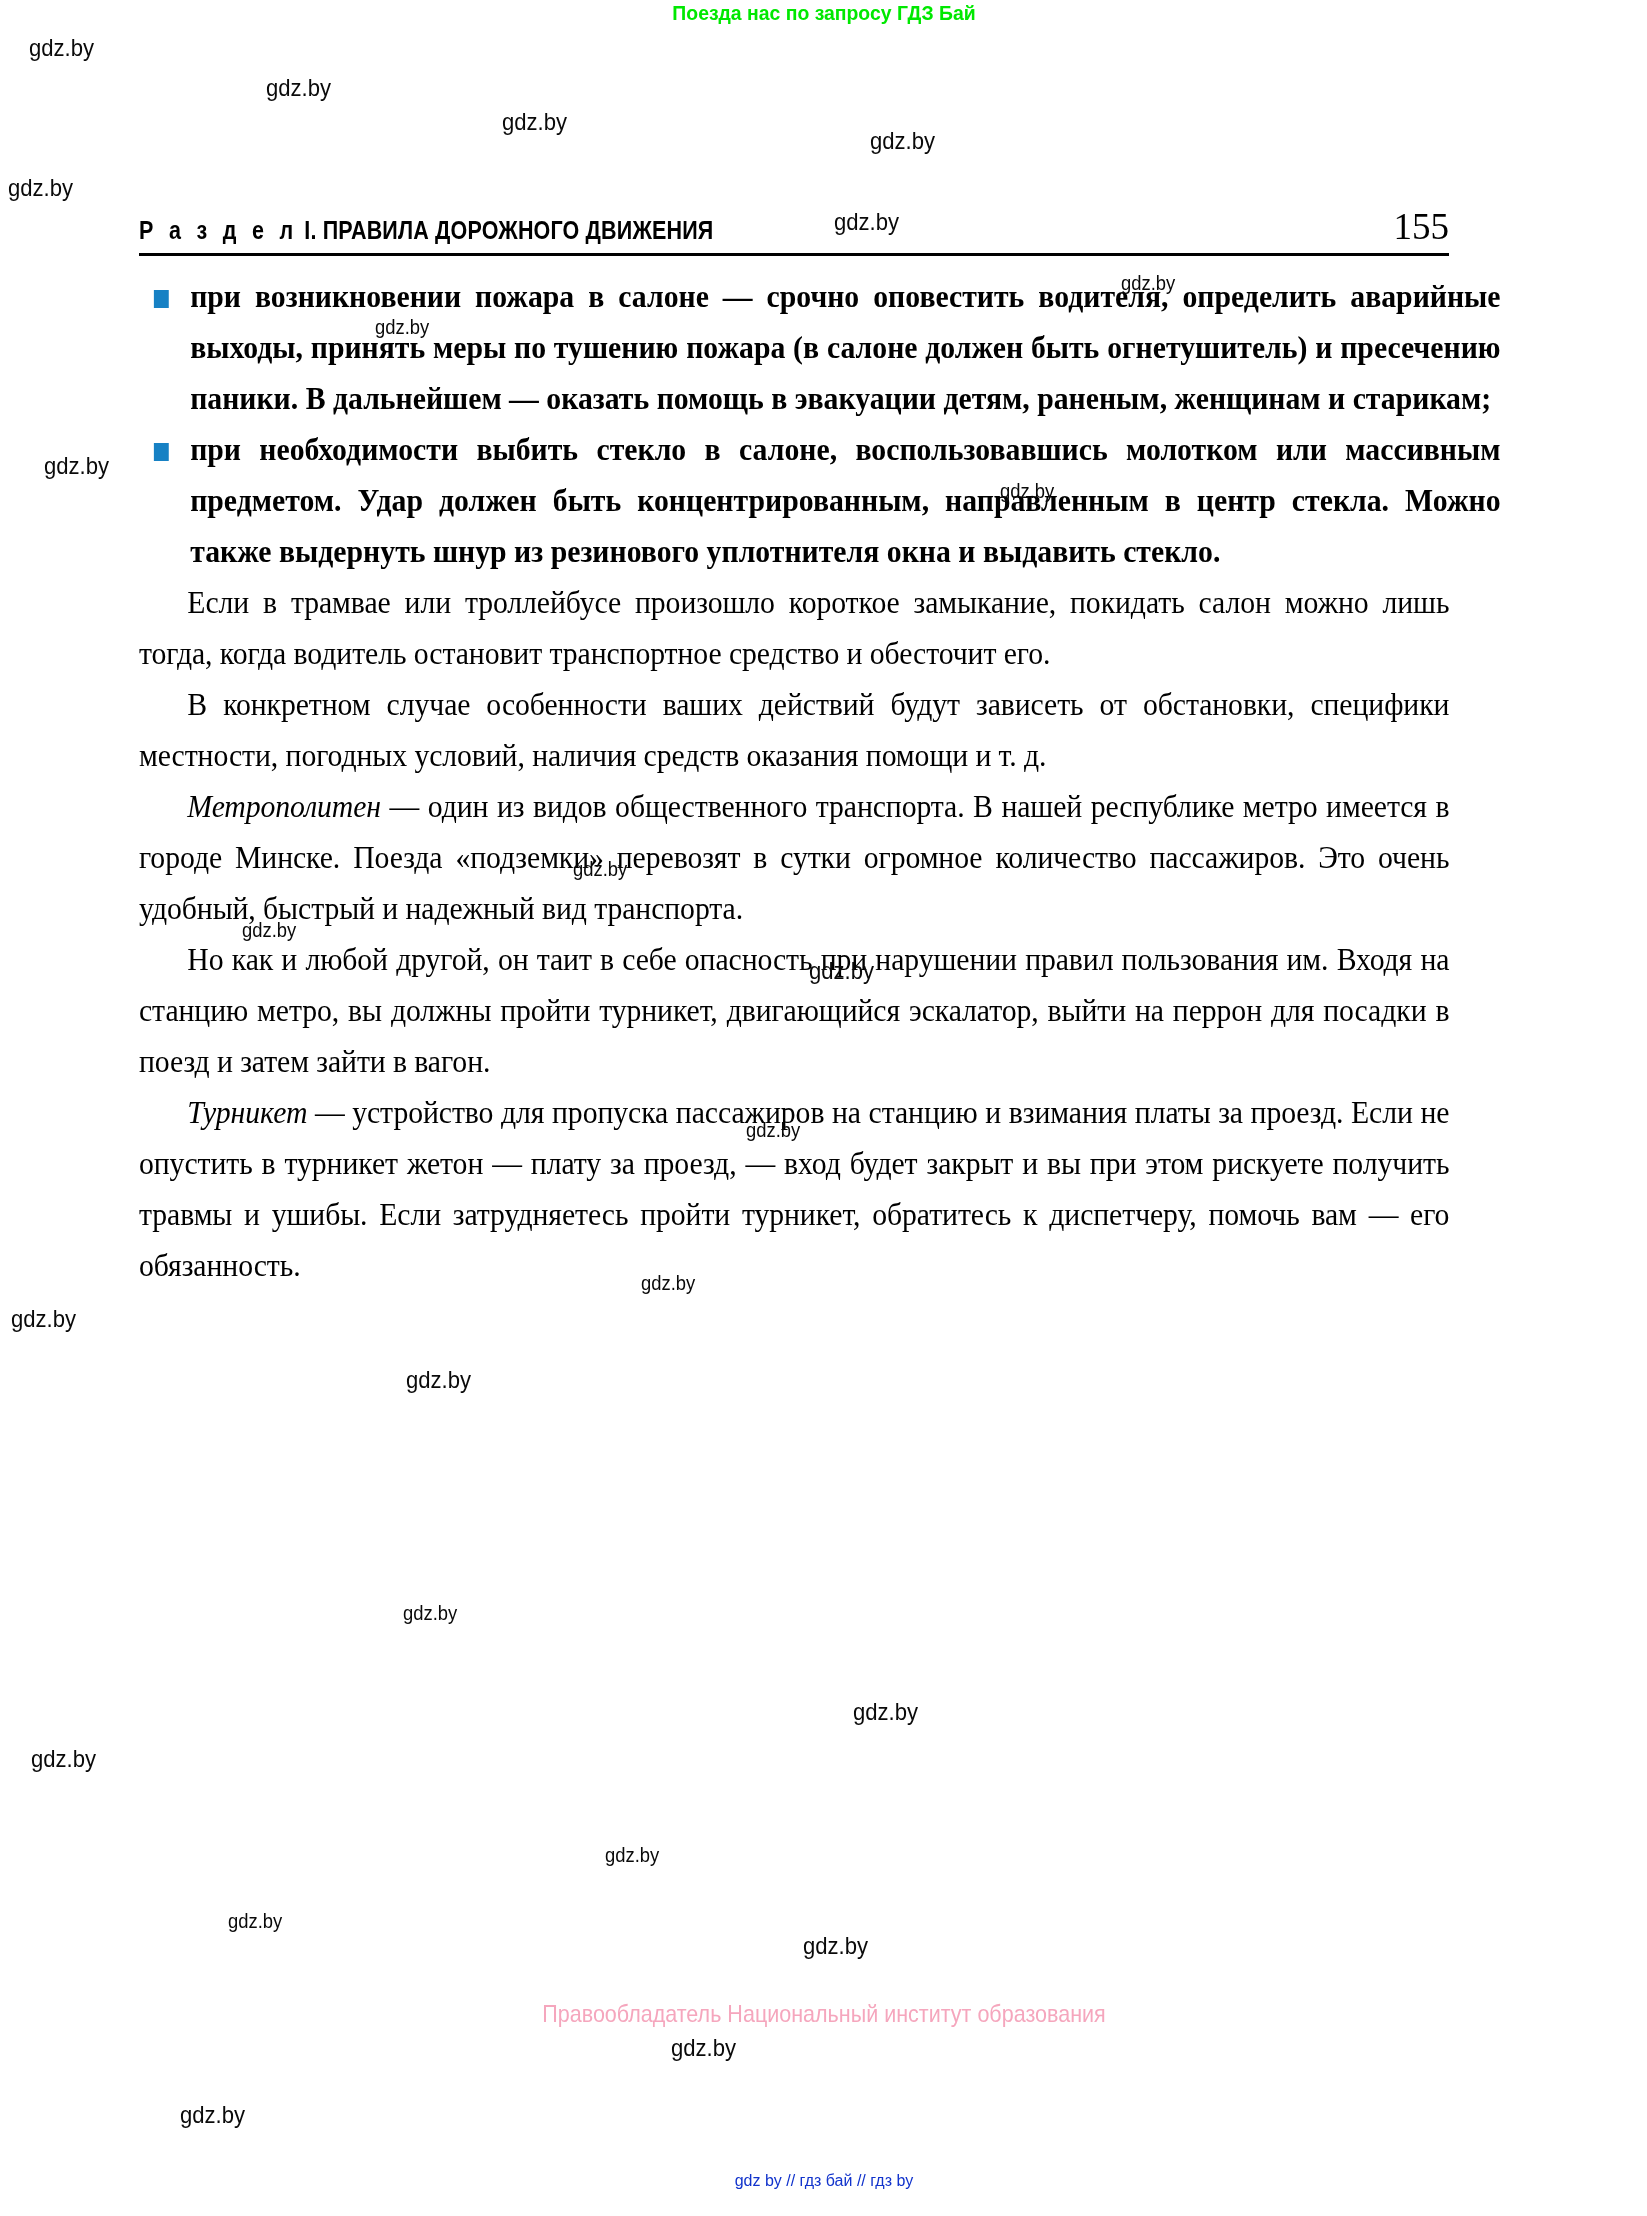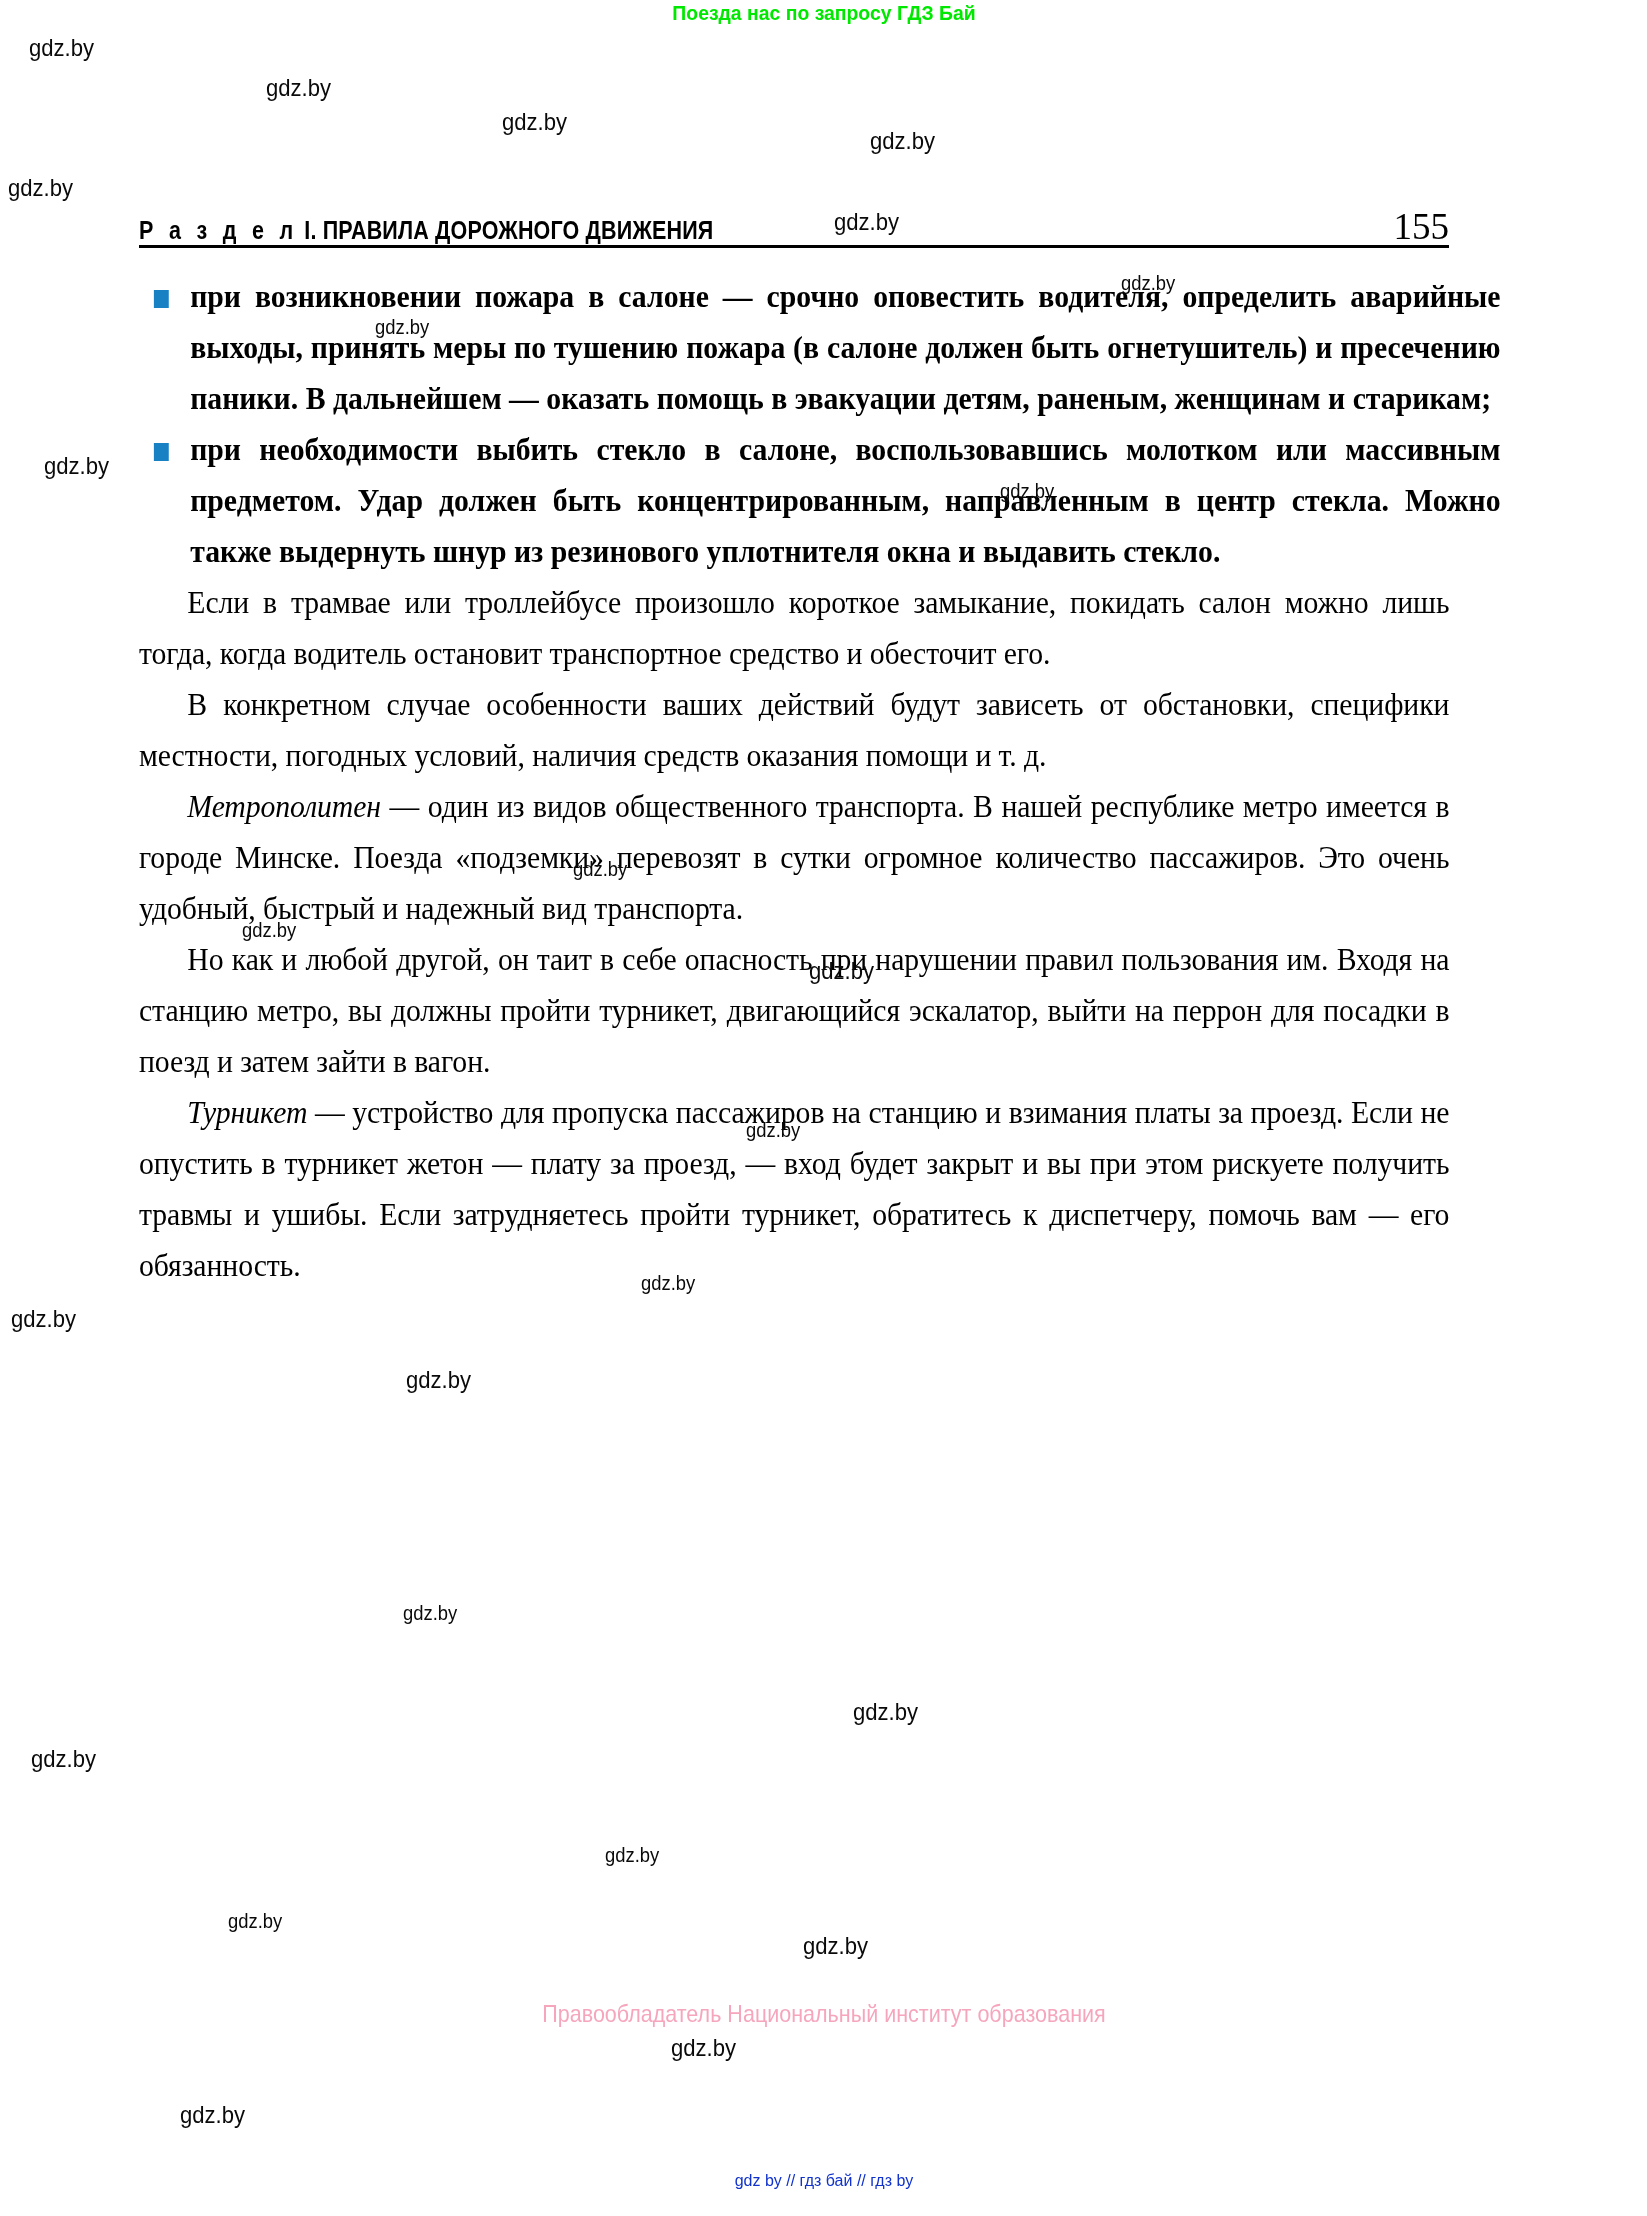--- a/index.html
+++ b/index.html
@@ -36,21 +36,21 @@
   
   #running-head {
     position: absolute;
     left: 139px;
     top: 208px;
     width: 1310px;
     display: flex;
     align-items: flex-end;
     justify-content: space-between;
     border-bottom: 3.2px solid #000;
-    padding-bottom: 0;
+    padding-bottom: 8px;
   }
   #running-head-title {
     font-family: "Liberation Sans", "DejaVu Sans", sans-serif;
     font-weight: bold;
     font-size: 25px;
     letter-spacing: 0.2px;
     transform: scaleX(0.86);
     transform-origin: left bottom;
     white-space: nowrap;
   }

